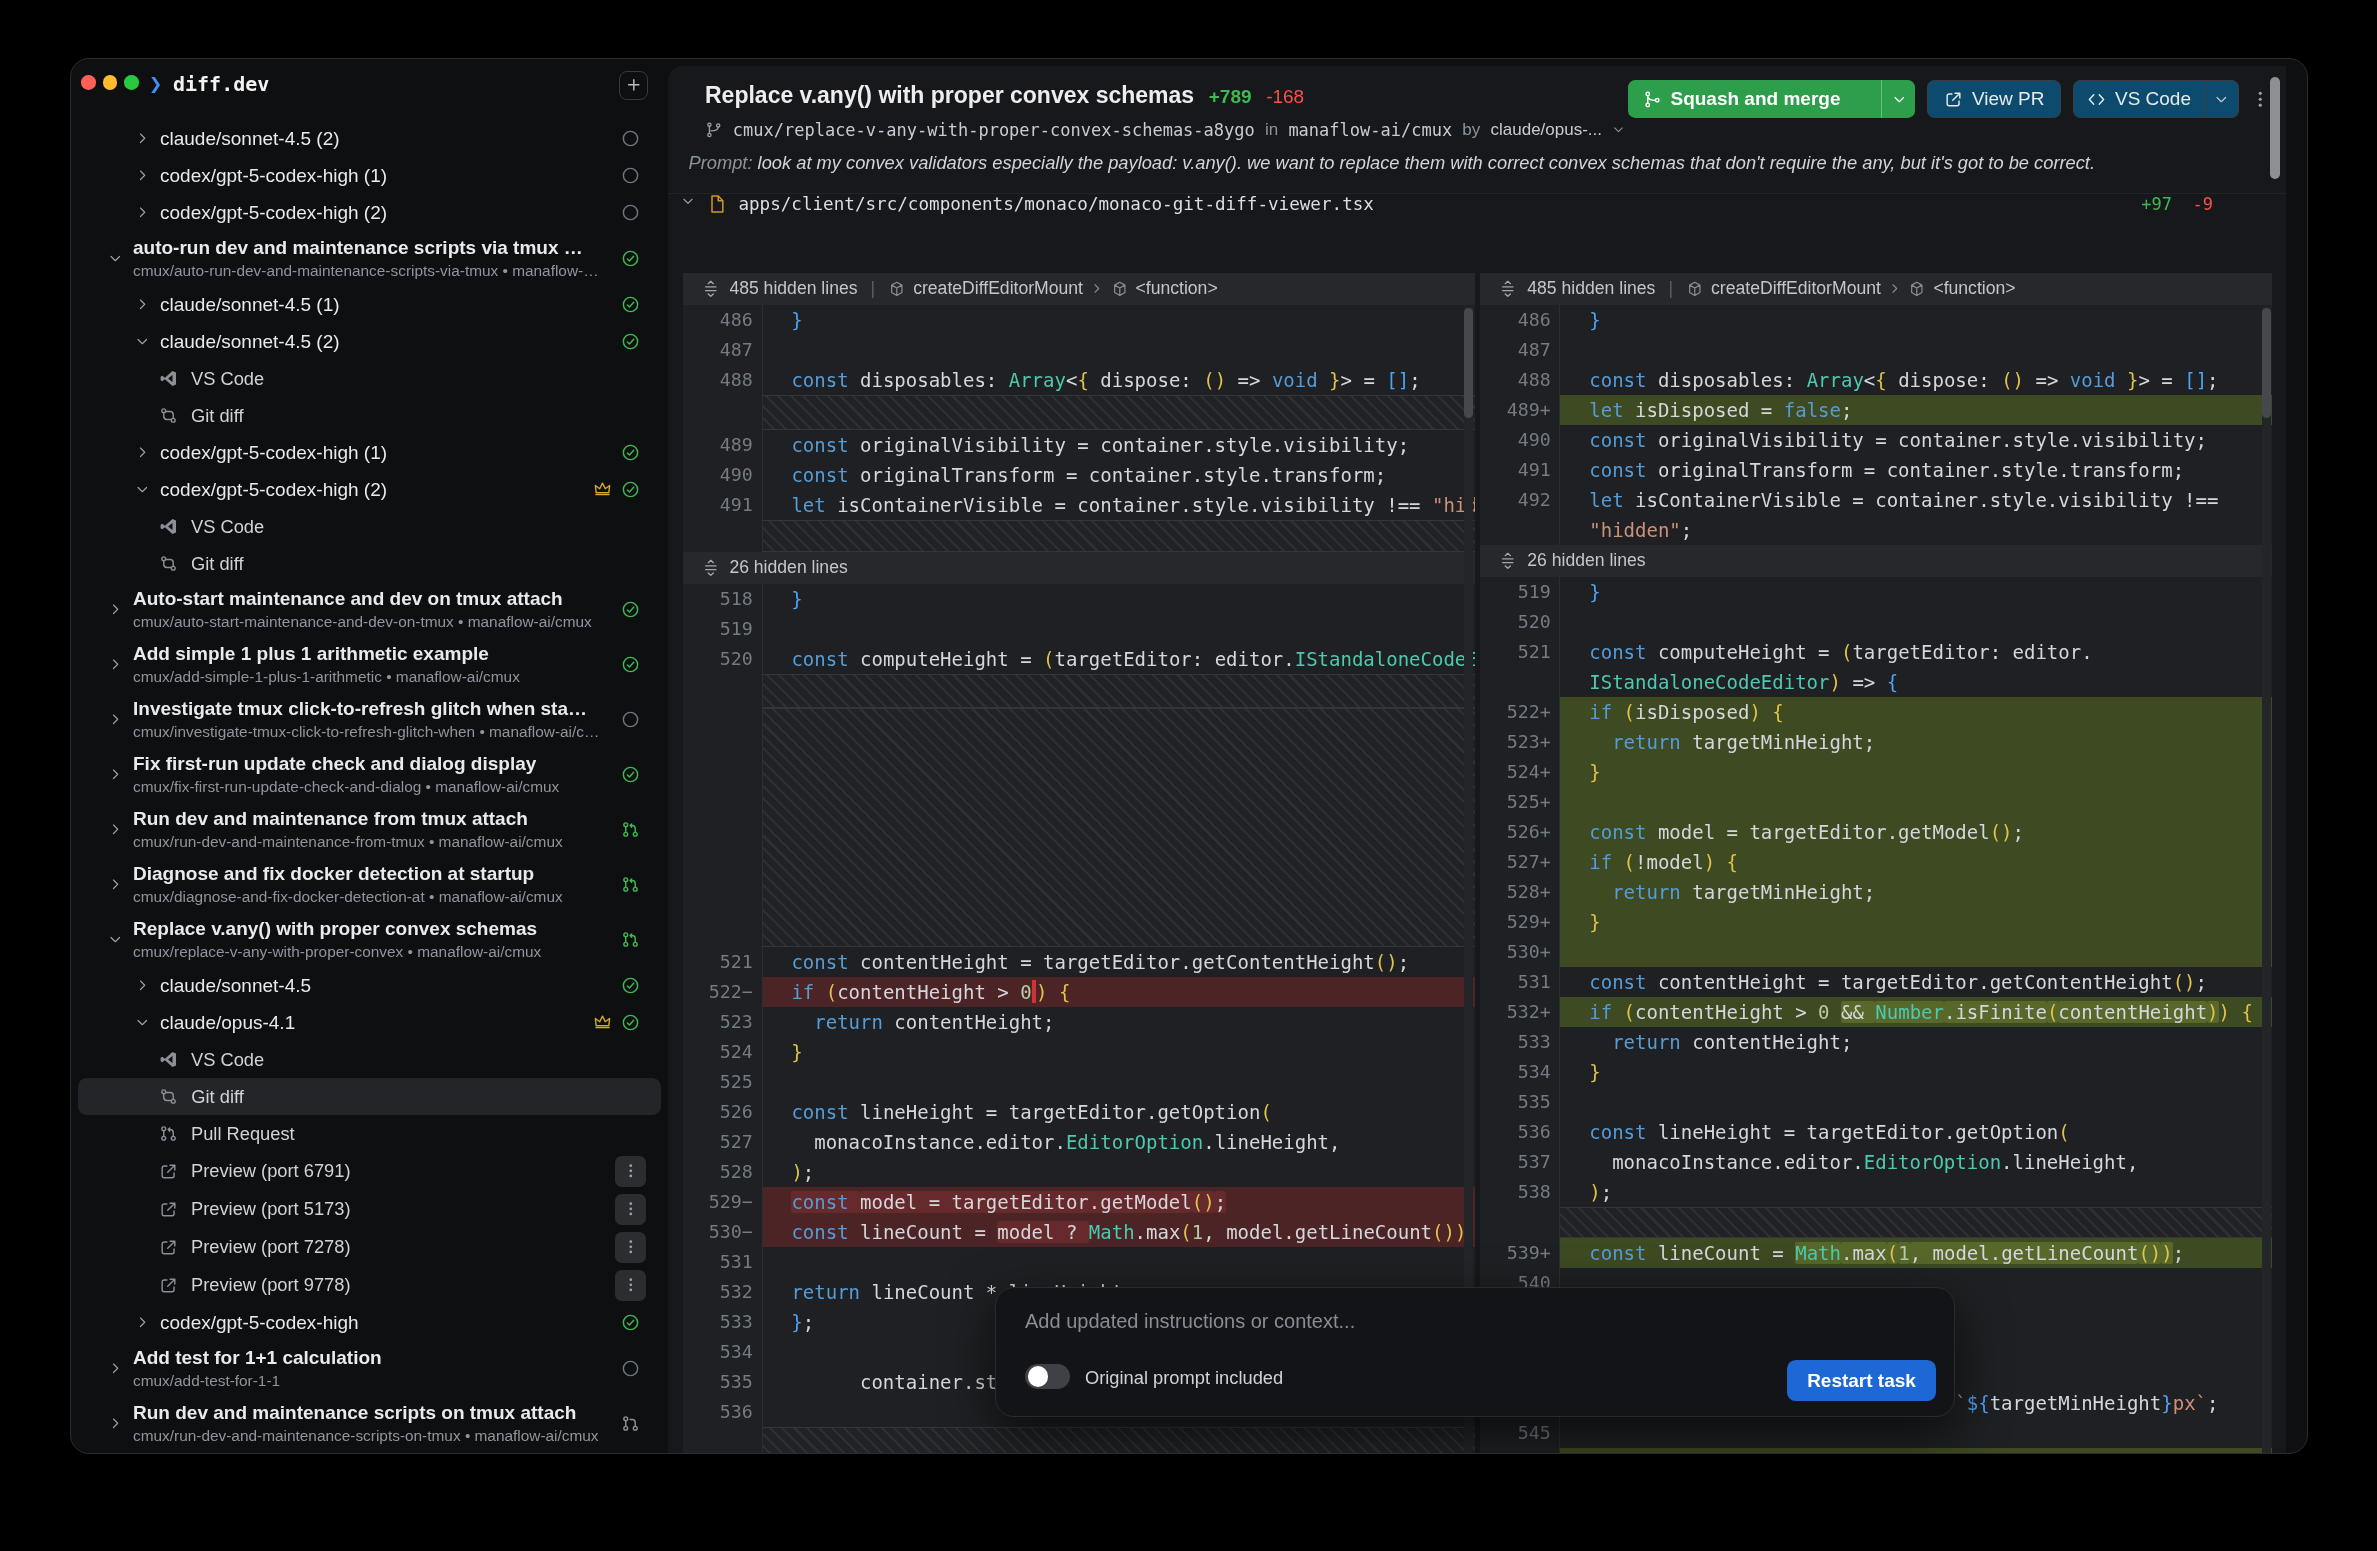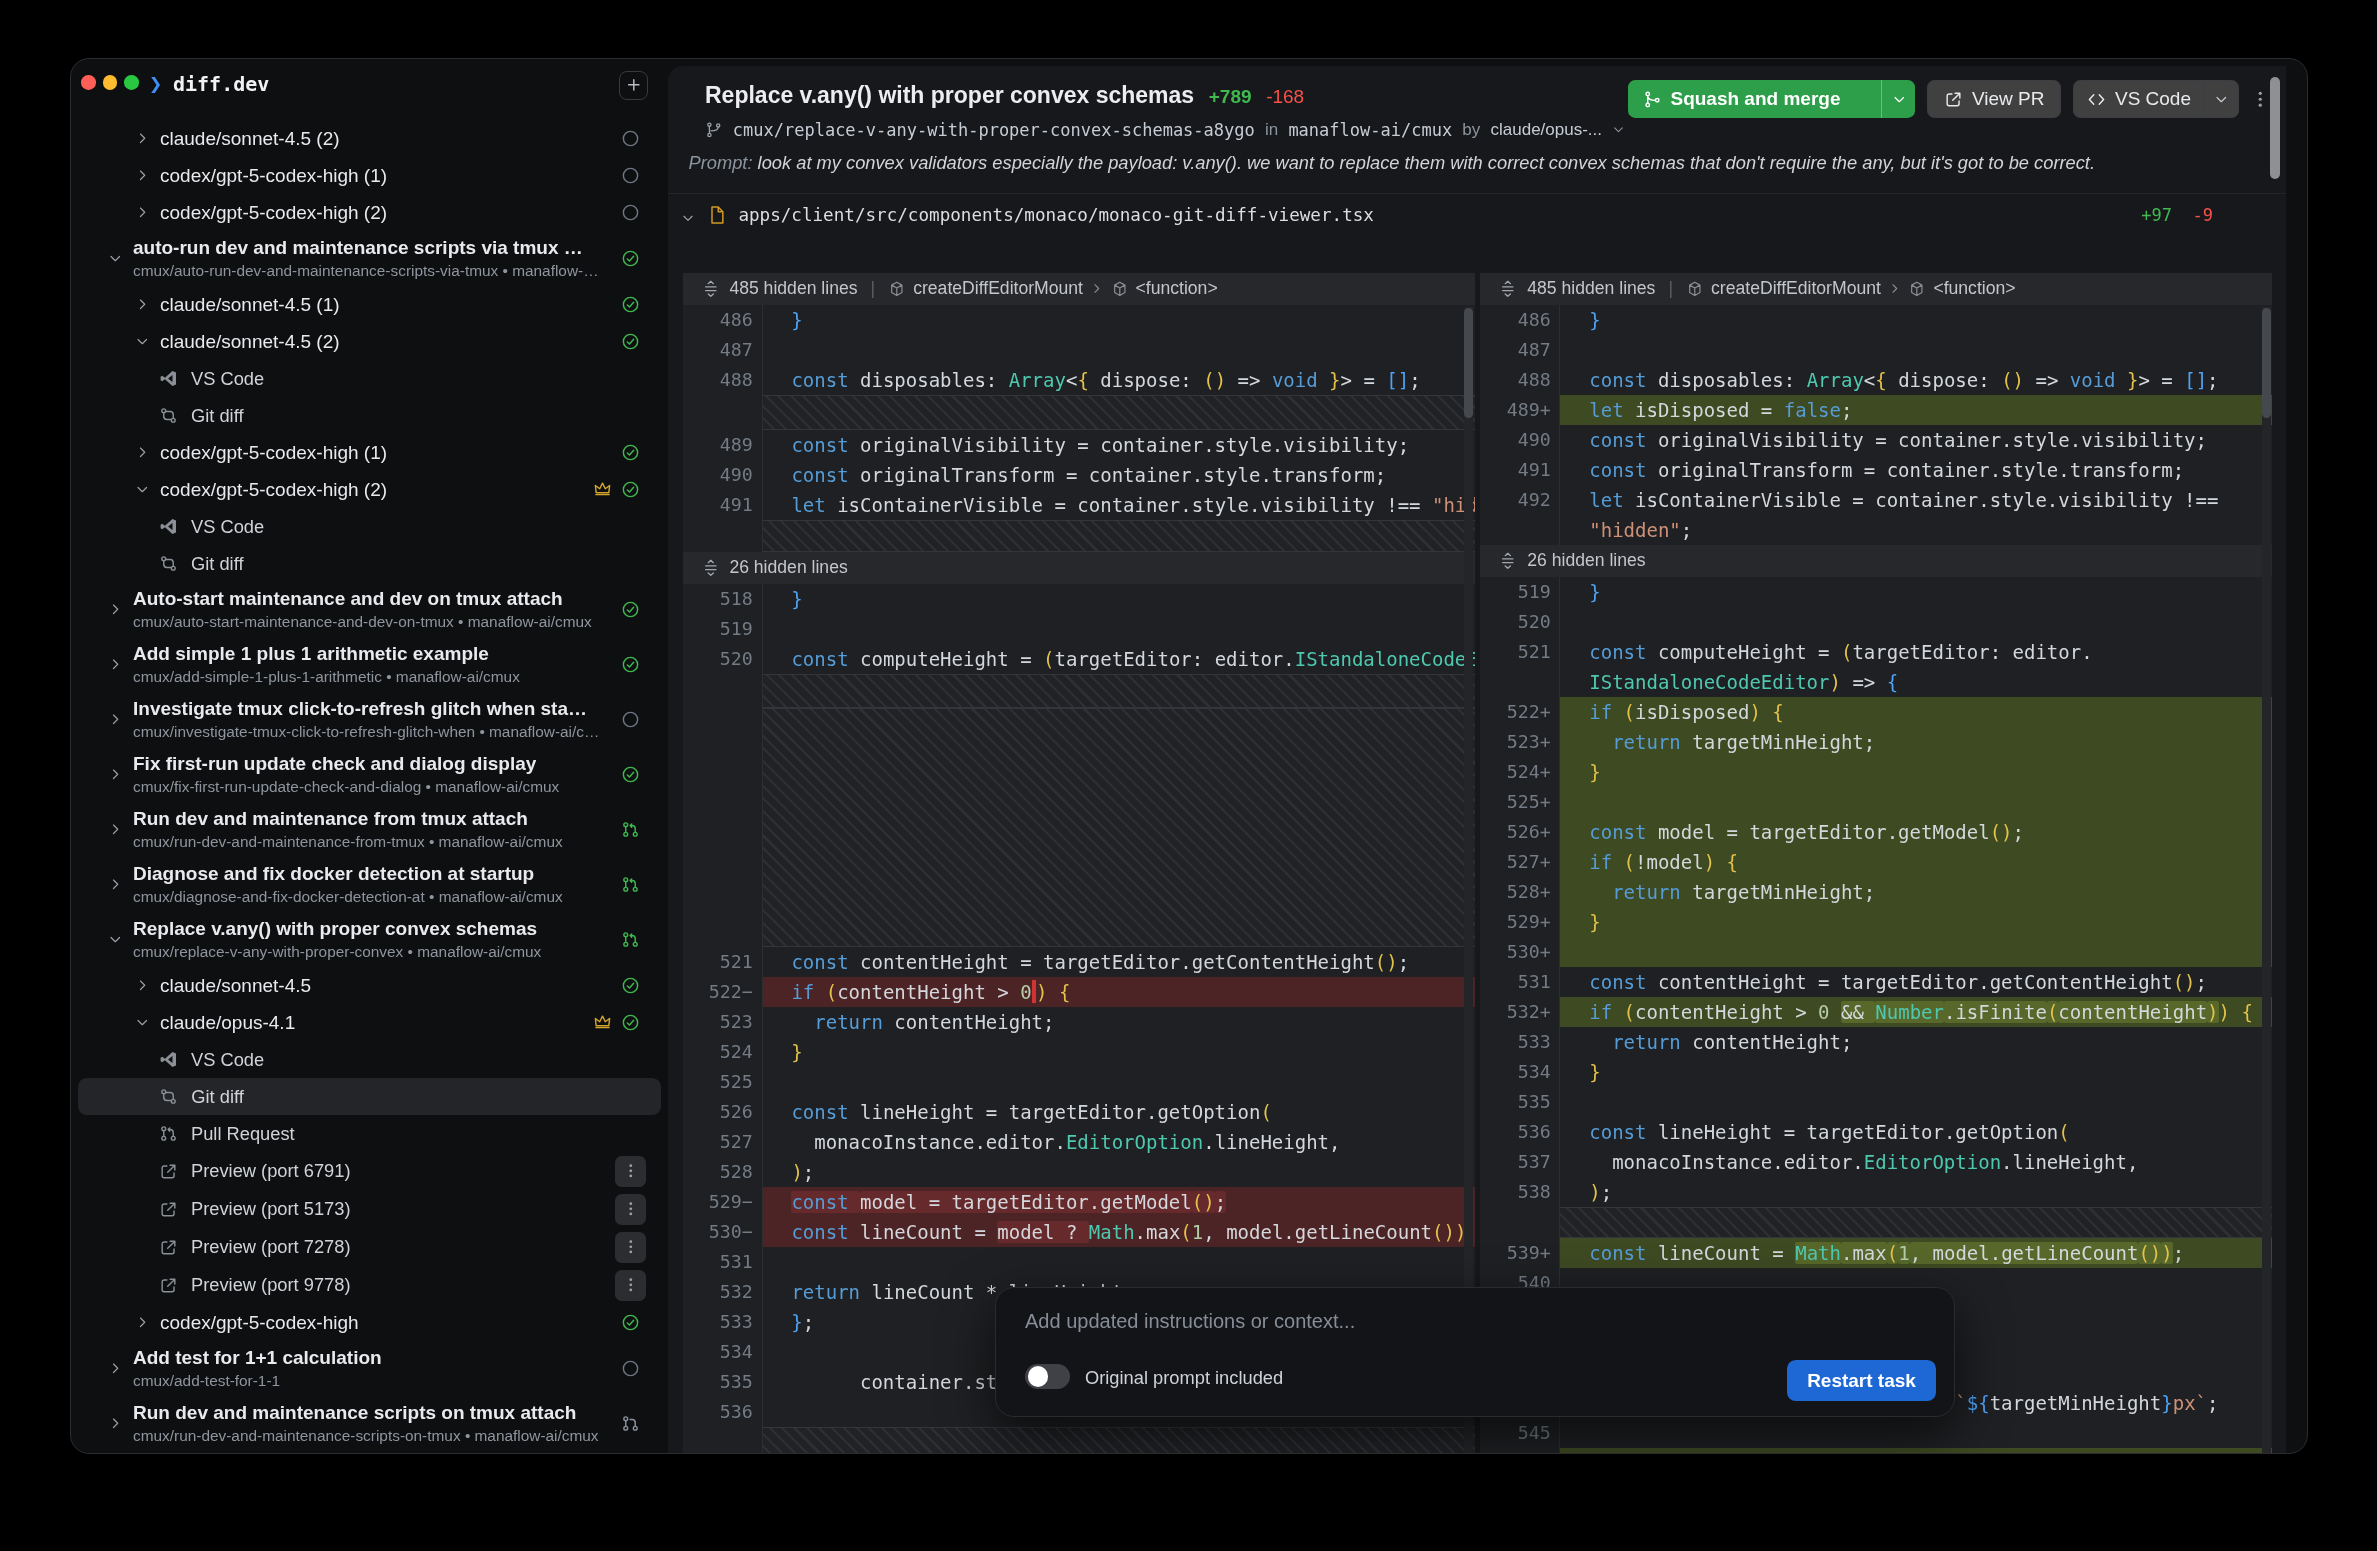--- a/index.html
+++ b/index.html
@@ -59,37 +59,37 @@
   .p-branch-row { position:absolute; left:37px; top:54px; display:flex; align-items:center; gap:10.2px;
                   color:#c6ccd4; font-size:17px; }
   .p-branch-row .mono { font-family:"DejaVu Sans Mono", monospace; }
   .p-branch-row .dim { color:#8b949e; }
   .p-branch-row .bic { color:#9aa0a6; font-size:17.6px; display:flex; }
   .p-prompt { position:absolute; left:20.5px; top:86px; width:1566px; font-size:18.3px; color:#d2d4d8;
               white-space:nowrap; overflow:hidden;font-style:italic; }
   .p-prompt .dim { color:#8b949e; }
   .hdr-actions { position:absolute; top:14.6px; right:47px; display:flex; gap:11.7px; }
   .btn { height:38px; display:flex; align-items:center; border-radius:7.3px; font-size:19px;
-         color:#e9eaec; background:#404040; border:0.7px solid #3d3e43; }
+         color:#e9eaec; background:#0c4a6e; border:0.7px solid #3d3e43; }
   .btn .bic { display:flex; font-size:19px; margin-right:8.8px; }
   .btn-green { background:#2d9e49; border:none; color:#fff; font-weight:600;gap:28px; }
   .btn-green .main { display:flex; align-items:center; padding:0 13px 0 14.6px; }
   .btn-green .split { width:34px; display:flex; align-items:center; justify-content:center;
                       border-left:0.7px solid rgba(255,255,255,.3); height:100%; font-size:14.6px; }
   .btn-plain { padding:0 16px; }
   .btn-split .main { display:flex; align-items:center; padding:0 13px; }
   .btn-split .split { width:34px; display:flex; align-items:center; justify-content:center;
                       border-left:0.7px solid #3d3e43; height:100%; font-size:14.6px; color:#c8cace; }
   .hdr-kebab { position:absolute; top:23.4px; right:16px; color:#9aa0a6; font-size:20.5px; display:flex; }
   .win-scroll { position:absolute; right:5.9px; top:11.7px; width:10.2px; height:102px; background:#8f9094;
                 border-radius:5.1px; }
 
   
   .file-row { position:absolute; left:0; top:127px; width:100%; height:32px; display:flex;
-              align-items:flex-end; border-top:0.7px solid #232428; }
+              align-items:flex-start; border-top:0.7px solid #232428; }
   .file-row .chev { margin-left:13px; color:#9aa0a6; font-size:14px; display:flex; }
   .file-row .fic { margin-left:11.7px; color:#d29922; font-size:20px; display:flex; }
   .file-path { margin-left:11.7px; font-family:"DejaVu Sans Mono", monospace; font-size:17.6px; color:#dcdee1; }
   .file-stats { position:absolute; right:73px; font-family:"DejaVu Sans Mono", monospace; font-size:17px; }
   .file-stats .a{ color:#3fb950; } .file-stats .d{ color:#f85149; margin-left:10.2px; }
 
   
   .diff { position:absolute; left:14.6px; top:160px; width:1590px; height:1230px; display:flex; gap:5.9px; }
   .pane { width:792px; height:100%; background:#1e2023; overflow:hidden; position:relative;margin-top:47px; }
   .hbar { height:32px; background:#27282c; display:flex; align-items:center; color:#c3c6cb;

